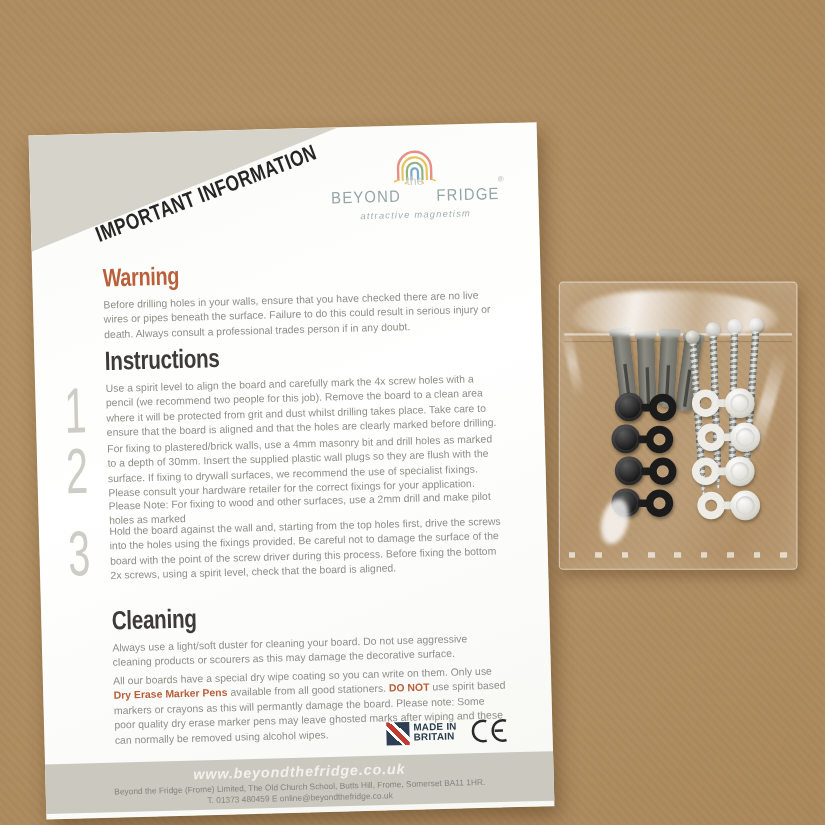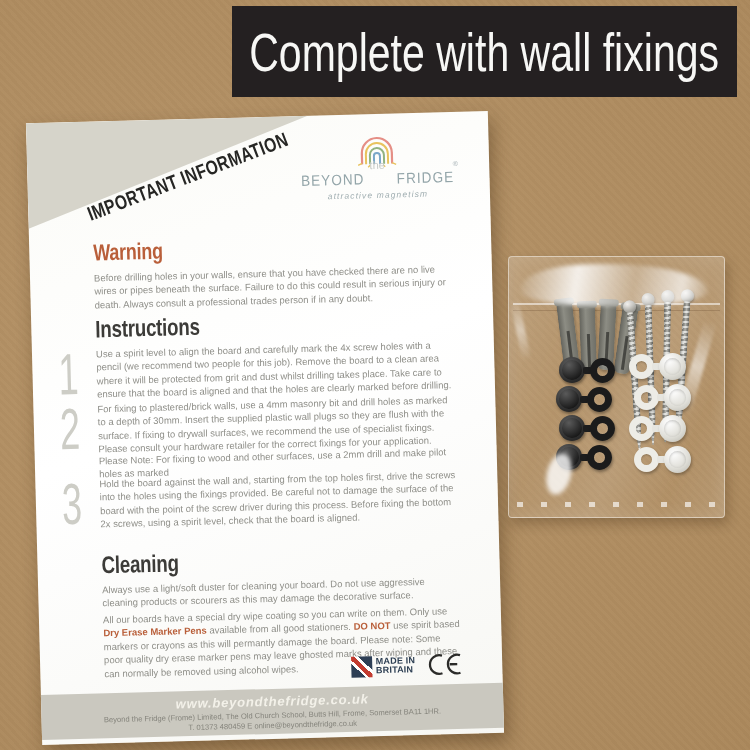--- a/index.html
+++ b/index.html
@@ -137,23 +137,20 @@
     background:radial-gradient(circle at 36% 28%, #ffffff, #dddcd5 60%, #b7b6ae);
     box-shadow:1px 2px 3px rgba(0,0,0,0.28);}
   .cap-w::after{content:"";position:absolute;inset:5px;border-radius:50%;
     box-shadow:inset 0 1px 3px rgba(0,0,0,0.2);}
 </style>
 </head>
 <body>
 
 <div class="stage">
 
-  <div class="banner">
-    <span class="banner-text">Complete with wall fixings</span>
-  </div>
 
   <div class="sheet">
     <div class="corner-tri"></div>
     <div class="ribbon">
       <span class="cond">IMPORTANT INFORMATION</span>
     </div>
 
     <div class="logo">
       <svg class="rainbow" width="46" height="36" viewBox="0 0 46 36">
         <path d="M8,32 L8,21 A15,15 0 0 1 38,21 L38,32" fill="none" stroke="#e58f86" stroke-width="2.2"></path>

